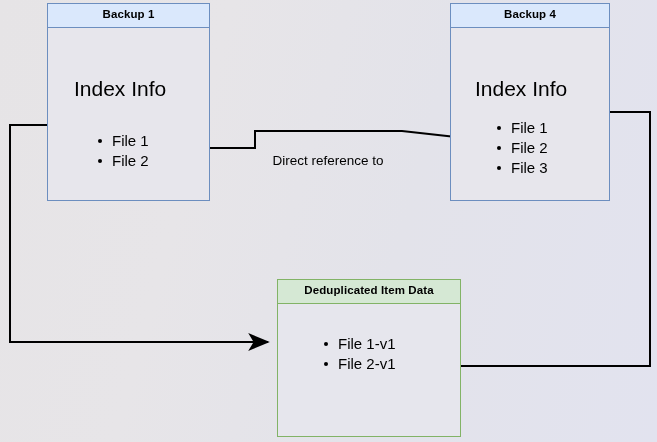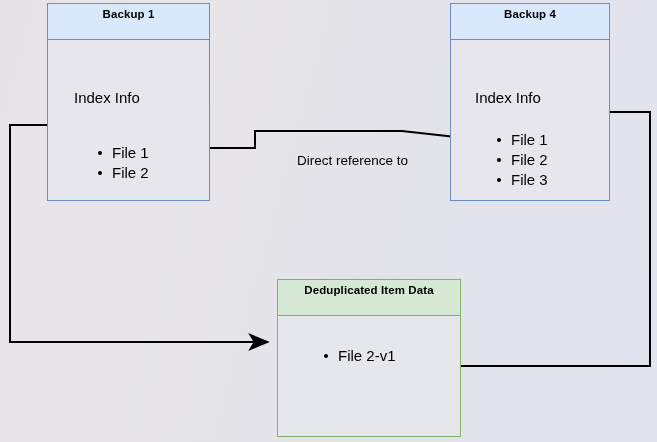--- a/index.html
+++ b/index.html
@@ -32,42 +32,42 @@
     border: 1px solid #6c8ebf;
     background: #e7e6ec;
   }
   .node.green {
     border: 1px solid #82b366;
     background: #e6e6ed;
     margin-left: 47px;
   }
   .node-header {
     box-sizing: border-box;
-    height: 36px;
+    height: 24px;
     line-height: 21px;
     text-align: center;
     font-size: 11.5px;
     font-weight: bold;
     color: #000000;
     background: #dae8fc;
     border-bottom: 1px solid #6c8ebf;
     letter-spacing: 0.1px;
   }
   .node.green .node-header {
     background: #d5e8d4;
     border-bottom: 1px solid #82b366;
   }
   .node-body {
     position: relative;
     height: calc(100% - 23px);
   }
 
   .section-label {
     position: absolute;
-    font-size: 15px;
+    font-size: 21px;
     color: #000000;
     white-space: nowrap;
   }
 
   ul.item-list {
     position: absolute;
     margin: 0;
     padding: 0;
     list-style: none;
   }
@@ -88,21 +88,21 @@
     height: 4px;
     border-radius: 50%;
     background: #000000;
   }
 
   .edge-label {
     position: absolute;
     font-size: 13.5px;
     line-height: 16px;
     color: #000000;
-    text-align: right;
+    text-align: center;
     white-space: pre;
   }
 </style>
 </head>
 <body>
 
 <div id="canvas">
 
   <svg id="edges" viewBox="0 0 657 442" xmlns="http://www.w3.org/2000/svg">
     <defs>
@@ -138,20 +138,21 @@
         <li>File 2</li>
         <li>File 3</li>
       </ul>
     </div>
   </div>
 
   <div class="node green" style="left:230px; top:279px; width:184px; height:158px;">
     <div class="node-header">Deduplicated Item Data</div>
     <div class="node-body">
       <ul class="item-list" style="left:44px; top:30px;">
+        <li>File 1-v1</li>
         <li>File 2-v1</li>
       </ul>
     </div>
   </div>
 
   <div class="edge-label" style="left:248px; top:121px; width:160px;">
     <div>Direct reference to</div>
   </div>
 
 </div>

